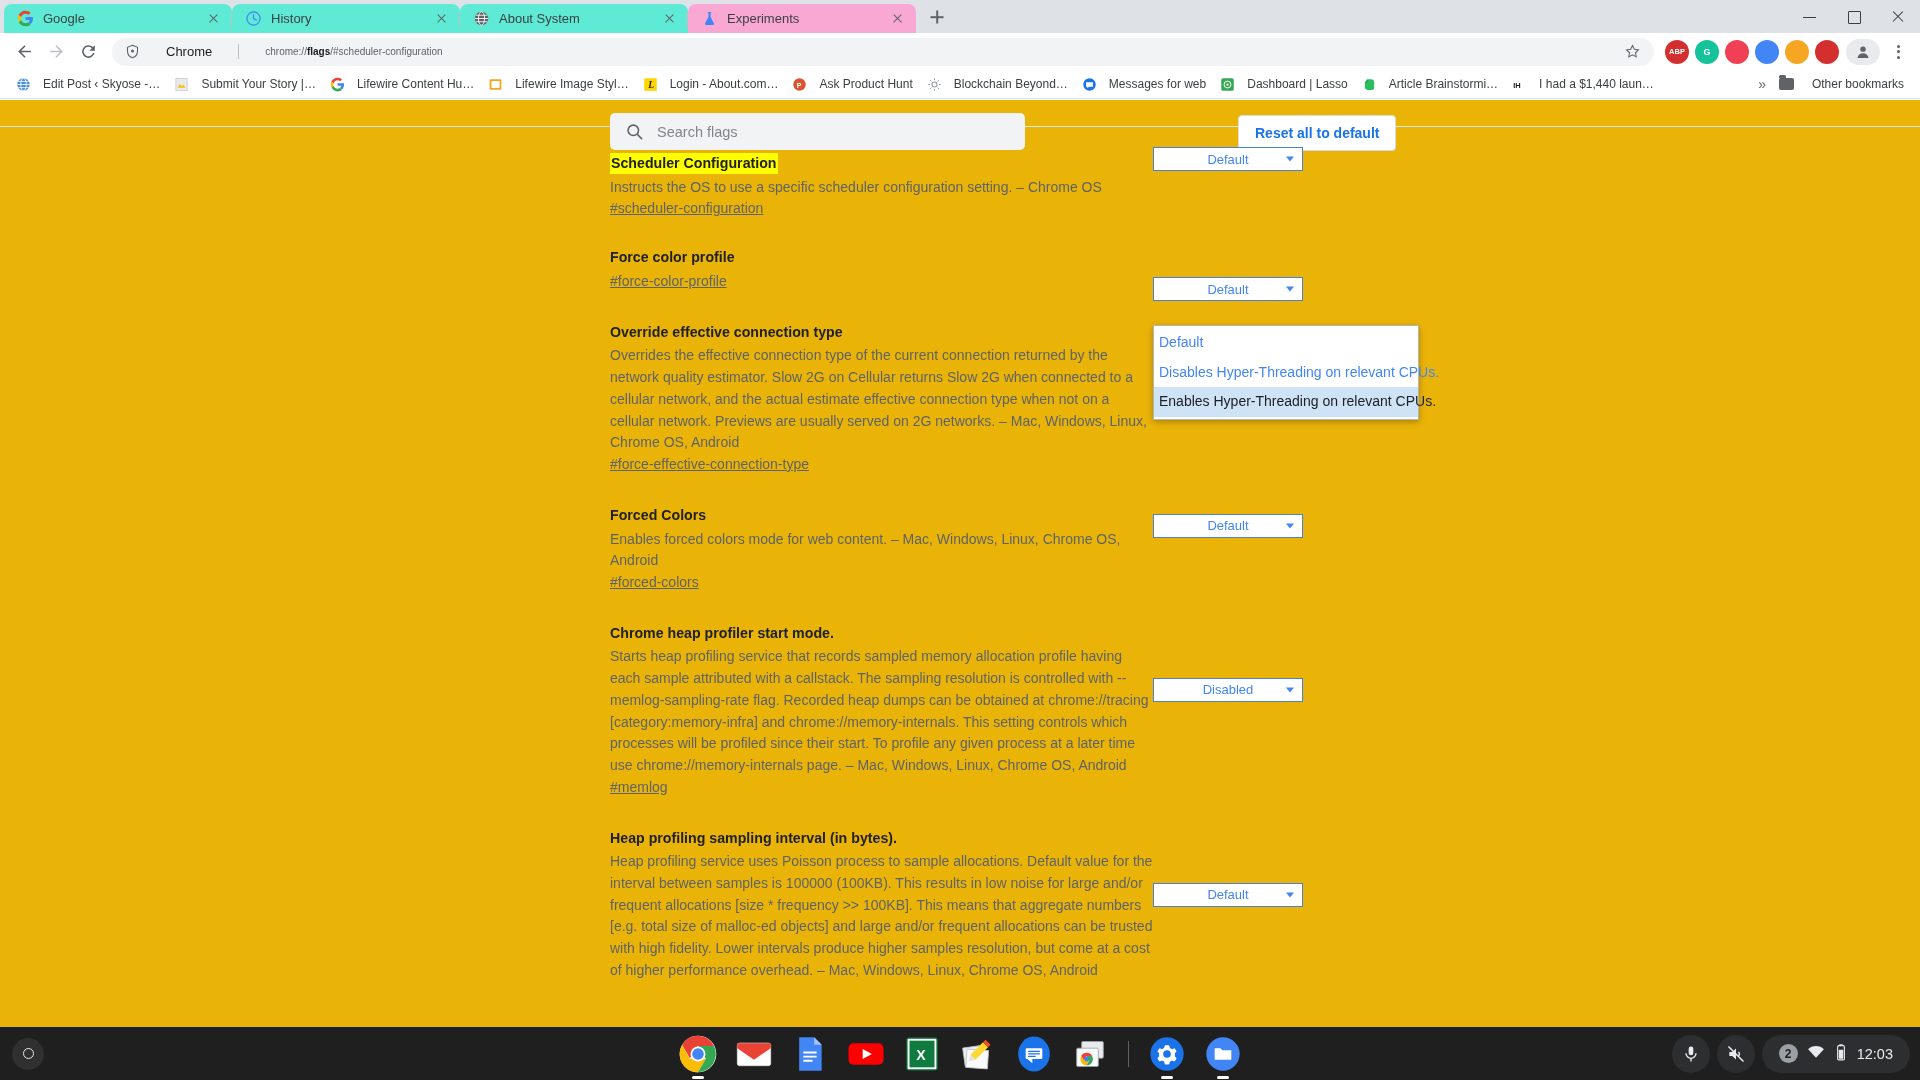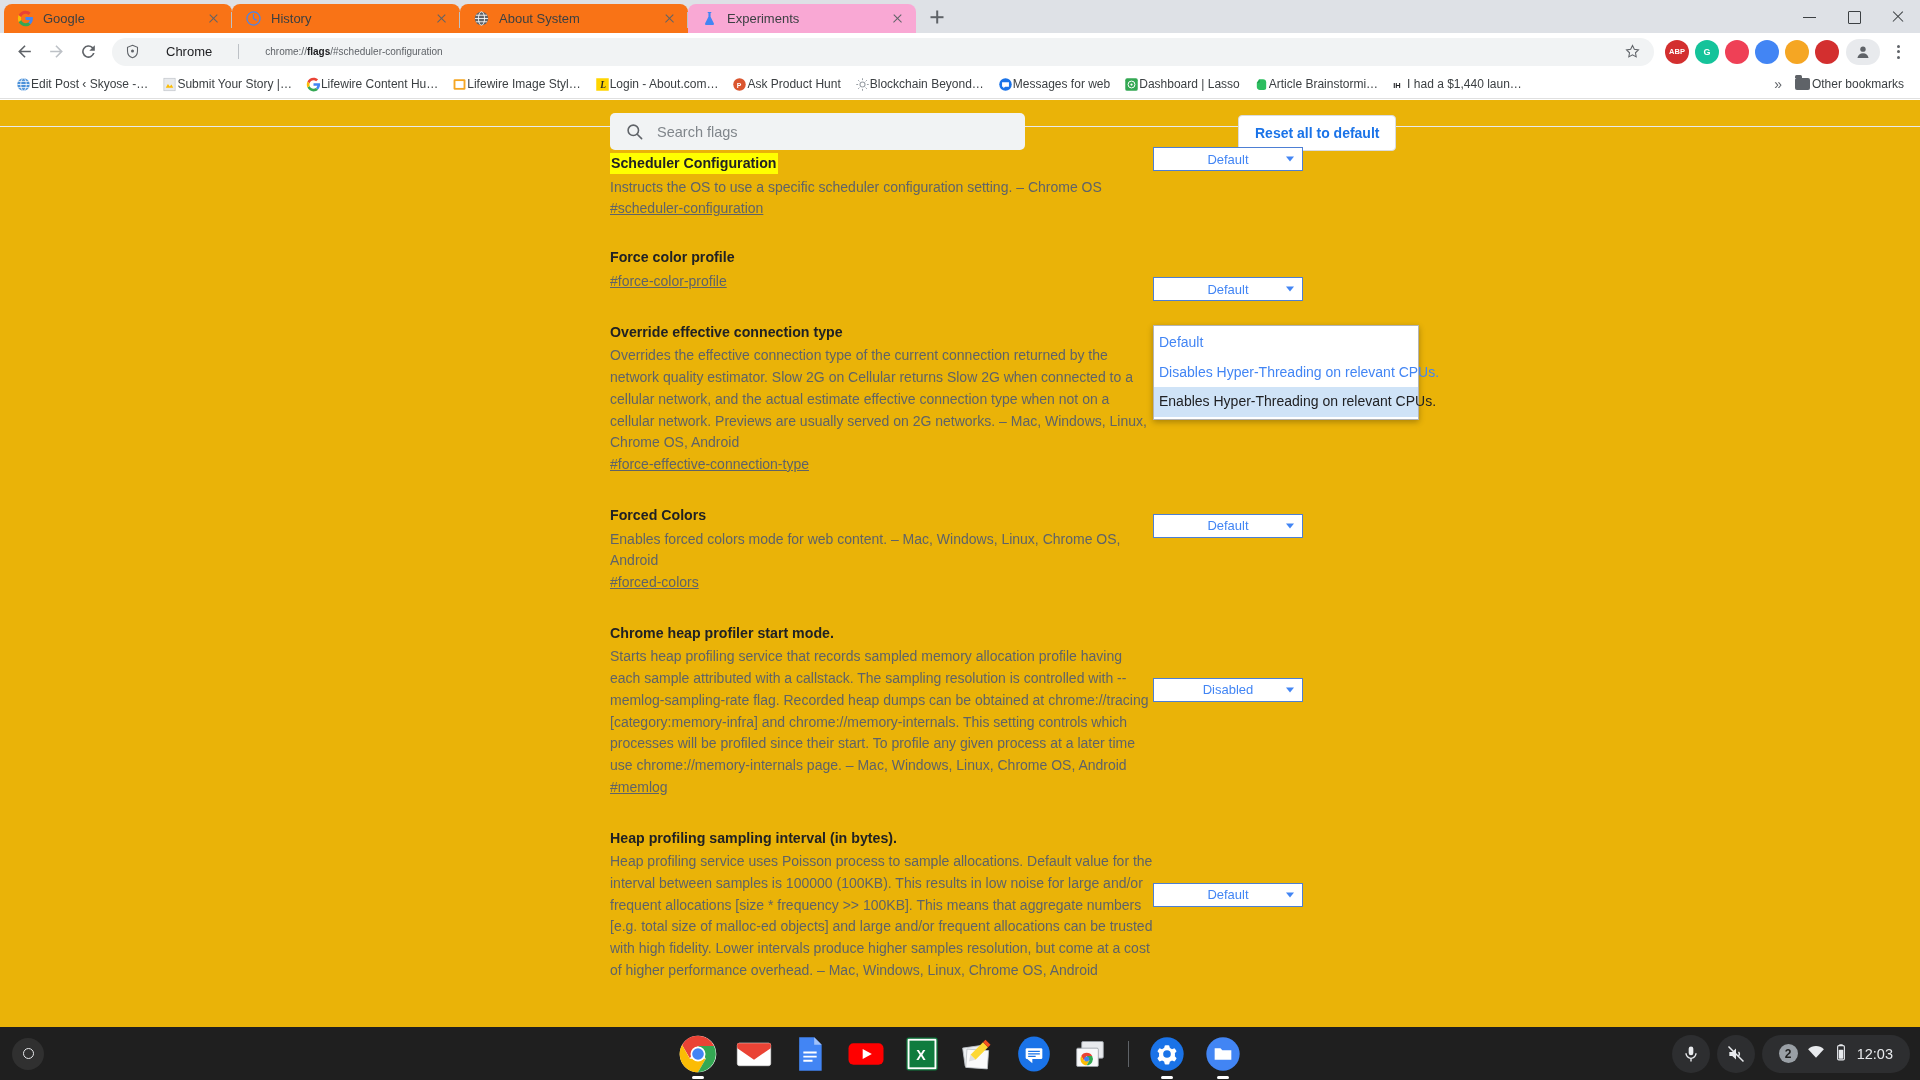--- a/index.html
+++ b/index.html
@@ -14,21 +14,21 @@
   .tabstrip {
     height: 33px; background: #dee1e6;
     display: flex; align-items: flex-end; padding-left: 4px;
     position: relative;
   }
   .tab {
     height: 29px; width: 228px; display: flex; align-items: center;
     padding: 0 10px 0 13px; font-size: 13px; color: #3c4043;
     border-radius: 8px 8px 0 0; position: relative; gap: 9px;
   }
-  .tab.inactive { background: #f97316; }
+  .tab.inactive { background: #5eead4; }
   .tab.active { background: #f9a8d4; }
   .tab-sep {
     position: absolute; right: 0; top: 8px; height: 16px;
     width: 1px; background: #bdc1c6;
   }
   .tab-fav { width: 17px; height: 17px; flex: 0 0 17px; position: relative; }
   .tab-title {
     flex: 1; white-space: nowrap; overflow: hidden;
     text-overflow: ellipsis; font-size: 13px;
   }
@@ -113,29 +113,29 @@
   }
   .menu-dots i { width:3px; height:3px; border-radius:50%; background:#5f6368; }
 
   
   .bookmarks {
     height: 29px; background: #ffffff; display: flex; align-items: center;
     padding: 0 9px; gap: 0; font-size: 12px; color: #3c4043;
     border-bottom: 1px solid #e0e0e0; position: relative;
   }
   .bm {
-    display: flex; align-items: center; gap: 0; padding: 3px 7px;
+    display: flex; align-items: center; gap: 12px; padding: 3px 7px;
     border-radius: 4px; white-space: nowrap; max-width: 160px;
   }
   .bm-ico { width: 15px; height: 15px; flex: 0 0 15px; position: relative; }
   .bm-label { overflow: hidden; text-overflow: ellipsis; font-size: 12px; }
   .bm-overflow {
     margin-left: auto; padding: 3px 6px; color: #5f6368; font-size: 14px;
   }
-  .bm-folder { display:flex; align-items:center; gap:2px; padding:3px 7px; }
+  .bm-folder { display:flex; align-items:center; gap:18px; padding:3px 7px; }
   .folder-ico {
     width: 15px; height: 12px; background: #5f6368; border-radius: 1.5px 2px 2px 2px;
     position: relative; flex: 0 0 15px;
   }
   .folder-ico::before {
     content:""; position:absolute; left:0; top:-3px; width:7px; height:3px;
     background:#5f6368; border-radius:1.5px 1.5px 0 0;
   }
 
   

